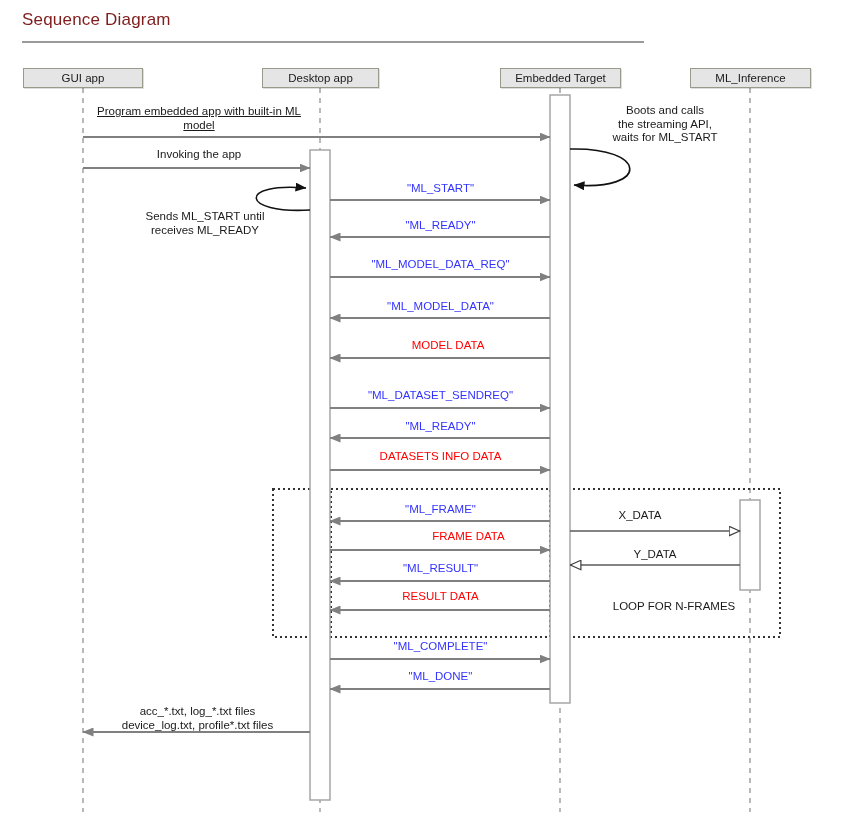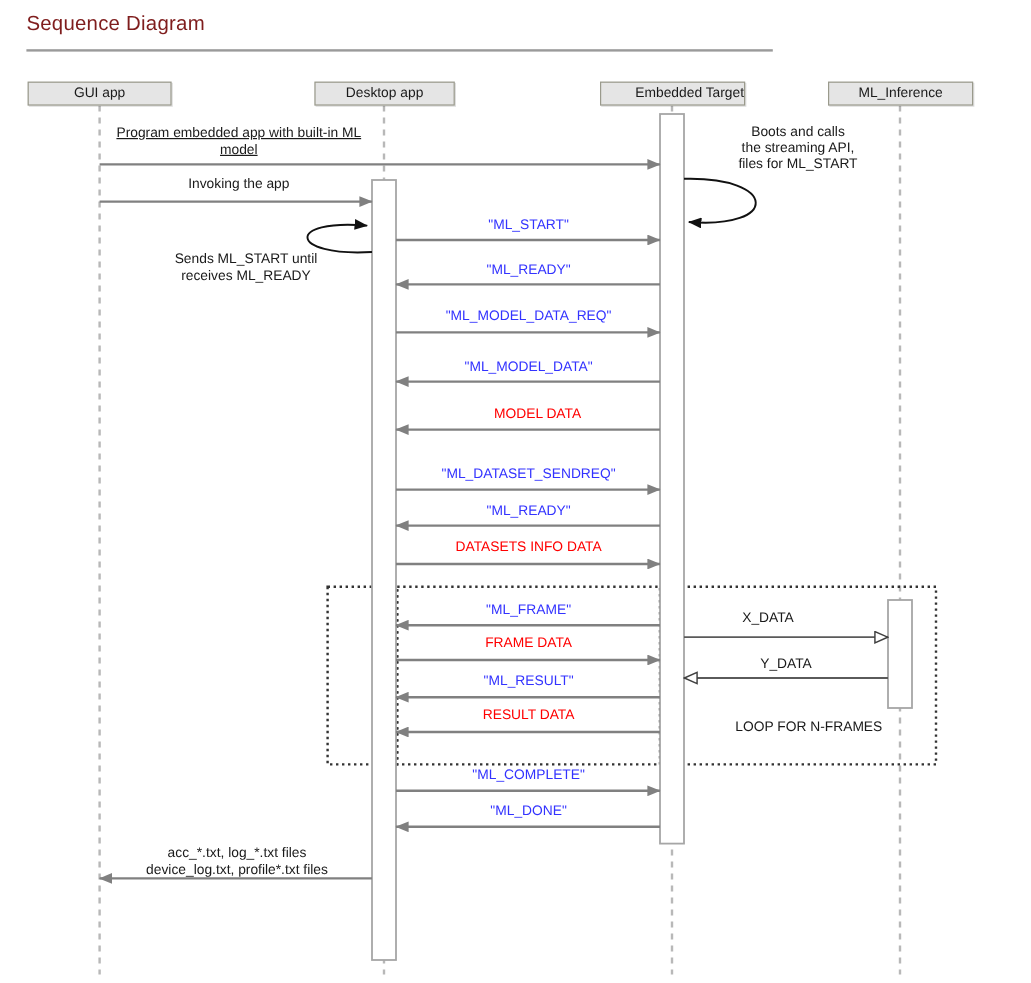--- a/index.html
+++ b/index.html
@@ -96,46 +96,46 @@
         <line x1="310" y1="732" x2="83" y2="732" stroke="#808080" stroke-width="2" marker-end="url(#ah-gray)"></line>
       </g>
   </svg>
   <div id="actor-boxes">
       <div class="actor-box" style="left: 23px; top: 68px; width: 120px;">
         <span>GUI app</span>
       </div>
       <div class="actor-box" style="left: 262px; top: 68px; width: 117px;">
         <span>Desktop app</span>
       </div>
-      <div class="actor-box" style="left: 500px; top: 68px; width: 121px; justify-content: flex-end;">
+      <div class="actor-box" style="left: 500px; top: 68px; width: 121px;">
         <span>Embedded Target</span>
       </div>
       <div class="actor-box" style="left: 690px; top: 68px; width: 121px;">
         <span>ML_Inference</span>
       </div>
     </div>
   <div id="labels">
       <div class="msg-label c-black" style="left: 84px; top: 105px; width: 230px; text-decoration: underline;">Program embedded app with built-in ML
 model</div>
       <div class="msg-label c-black" style="left: 84px; top: 148px; width: 230px;">Invoking the app</div>
       <div class="msg-label c-black" style="left: 110px; top: 210px; width: 190px;">Sends ML_START until
 receives ML_READY</div>
       <div class="msg-label c-black" style="left: 585px; top: 104px; width: 160px;">Boots and calls
 the streaming API,
-files for ML_START</div>
+waits for ML_START</div>
       <div class="msg-label c-blue" style="left: 331px; top: 182px; width: 219px;">"ML_START"</div>
       <div class="msg-label c-blue" style="left: 331px; top: 219px; width: 219px;">"ML_READY"</div>
       <div class="msg-label c-blue" style="left: 331px; top: 258px; width: 219px;">"ML_MODEL_DATA_REQ"</div>
       <div class="msg-label c-blue" style="left: 331px; top: 300px; width: 219px;">"ML_MODEL_DATA"</div>
       <div class="msg-label c-red" style="left: 331px; top: 339px; width: 234px;">MODEL DATA</div>
       <div class="msg-label c-blue" style="left: 331px; top: 389px; width: 219px;">"ML_DATASET_SENDREQ"</div>
       <div class="msg-label c-blue" style="left: 331px; top: 420px; width: 219px;">"ML_READY"</div>
       <div class="msg-label c-red" style="left: 331px; top: 450px; width: 219px;">DATASETS INFO DATA</div>
       <div class="msg-label c-blue" style="left: 331px; top: 503px; width: 219px;">"ML_FRAME"</div>
-      <div class="msg-label c-red" style="left: 331px; top: 530px; width: 219px;">FRAME DATA</div>
+      <div class="msg-label c-red" style="left: 331px; top: 530px; width: 219px; padding-left: 28px;">FRAME DATA</div>
       <div class="msg-label c-black" style="left: 570px; top: 509px; width: 140px;">X_DATA</div>
       <div class="msg-label c-black" style="left: 570px; top: 548px; width: 170px;">Y_DATA</div>
       <div class="msg-label c-blue" style="left: 331px; top: 562px; width: 219px;">"ML_RESULT"</div>
       <div class="msg-label c-red" style="left: 331px; top: 590px; width: 219px;">RESULT DATA</div>
       <div class="msg-label c-blue" style="left: 331px; top: 640px; width: 219px;">"ML_COMPLETE"</div>
       <div class="msg-label c-blue" style="left: 331px; top: 670px; width: 219px;">"ML_DONE"</div>
       <div class="msg-label c-black" style="left: 85px; top: 705px; width: 225px;">acc_*.txt, log_*.txt files
 device_log.txt, profile*.txt files</div>
       <div class="msg-label c-black" style="left: 568px; top: 600px; width: 212px;">LOOP FOR N-FRAMES</div>
     </div>

